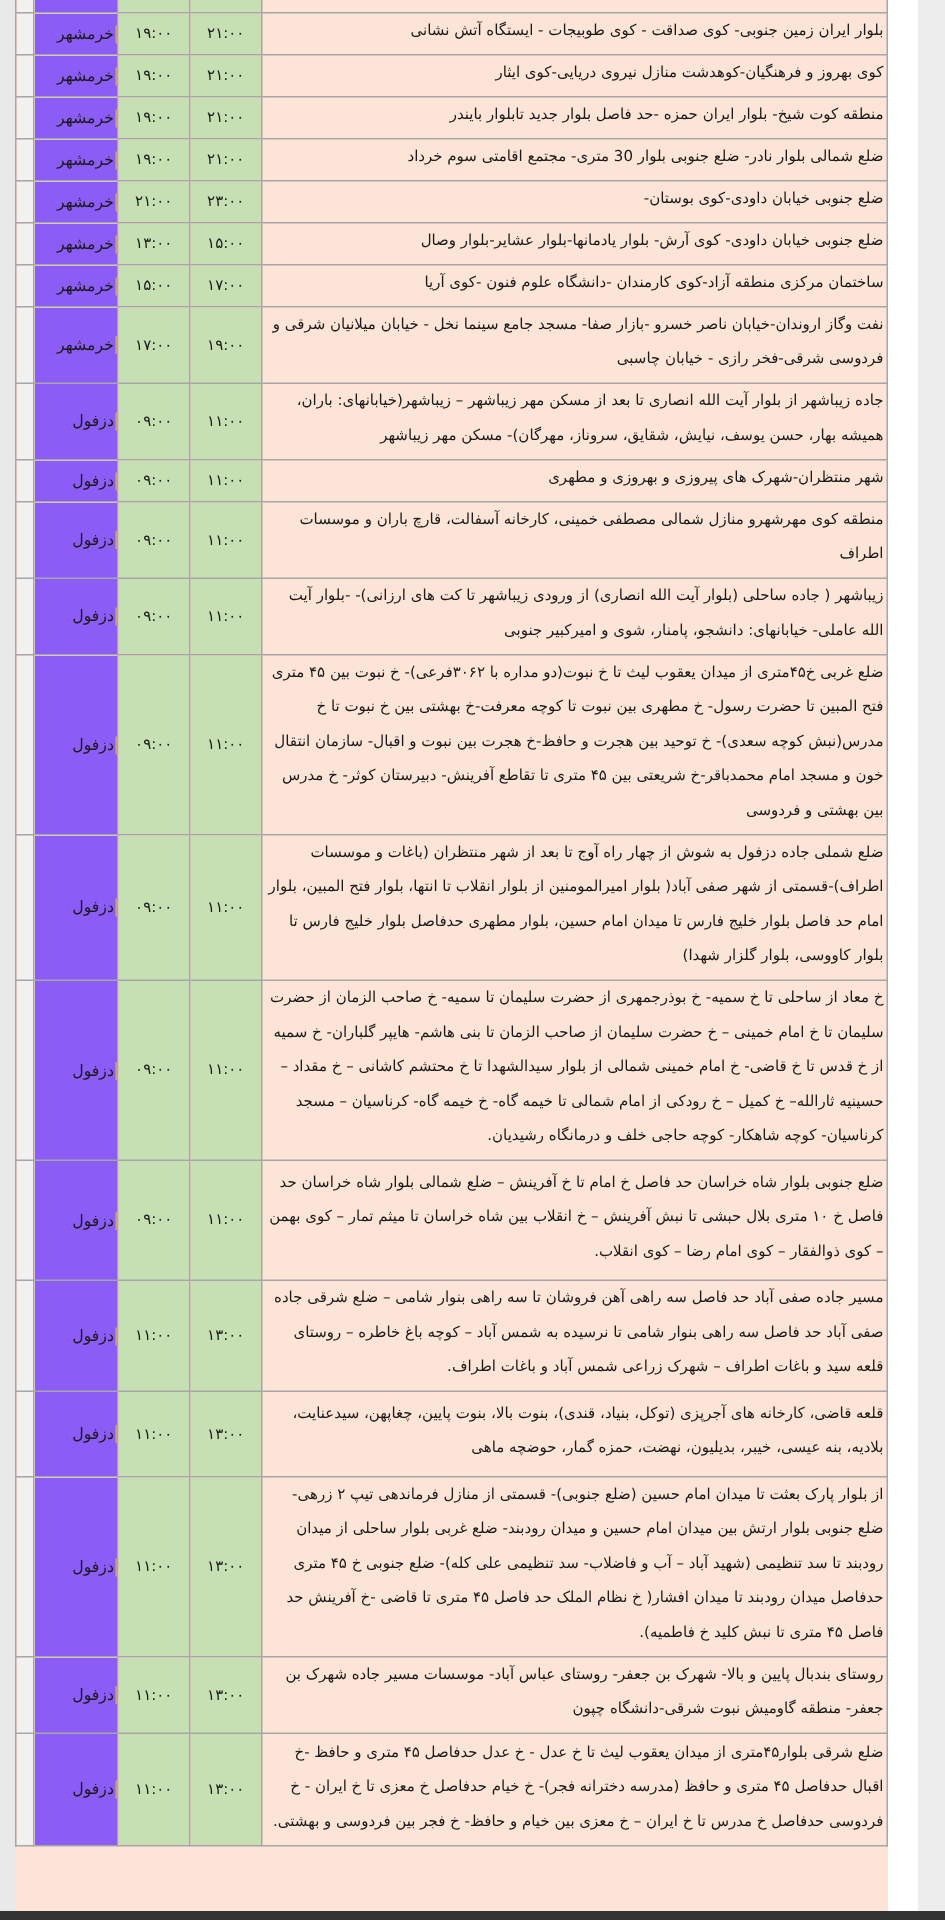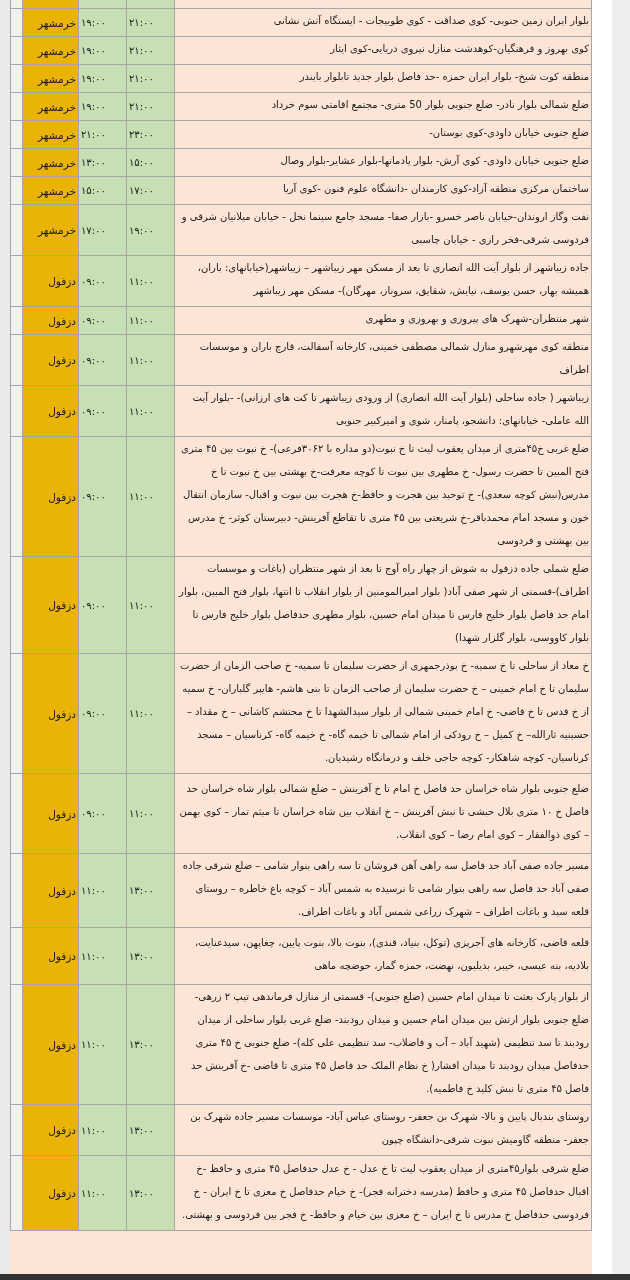--- a/index.html
+++ b/index.html
@@ -19,23 +19,23 @@
     position:absolute; left:10px; top:-20px;
     border-collapse:collapse; table-layout:fixed; width:582px;
     direction:ltr;
   }
   td {
     border:1px solid #a6a6a6;
     font-size:10.5px; color:#1a1a1a; vertical-align:middle;
     padding:0 2px; overflow:hidden;
   }
   td.gutter { width:8px; background:#f1f1f1; padding:0; }
-  td.city { width:52px; background:#eab308; text-align:right; direction:rtl; padding:0 0 0 2px; }
+  td.city { width:52px; background:#8b5cf6; text-align:right; direction:rtl; padding:0 0 0 2px; }
   td.city span { display:block; border-right:1px solid #c9a38a; padding-right:1px; }
-  td.time { width:44px; background:#c6e0b4; text-align:left; font-size:10px; padding-right:2px; }
+  td.time { width:44px; background:#c6e0b4; text-align:center; font-size:10px; padding-right:2px; }
   td.desc {
     background:#fce4d6; direction:rtl; text-align:right;
     line-height:23px; padding:0 2px 4px 2px; font-size:10px;
   }
   .bottom-bar { position:absolute; left:0; top:1274px; width:630px; height:6px; background:#333; }
 </style>
 </head>
 <body>
 
 <div class="sheet"></div>
@@ -87,21 +87,21 @@
         <td class="time">۲۱:۰۰</td>
         <td class="desc">منطقه کوت شیخ- بلوار ایران حمزه -حد فاصل بلوار جدید تابلوار بایندر</td>
       </tr>
       <tr style="height: 27px;">
         <td class="gutter"></td>
         <td class="city">
           <span>خرمشهر</span>
         </td>
         <td class="time">۱۹:۰۰</td>
         <td class="time">۲۱:۰۰</td>
-        <td class="desc">ضلع شمالی بلوار نادر- ضلع جنوبی بلوار 50 متری- مجتمع اقامتی سوم خرداد</td>
+        <td class="desc">ضلع شمالی بلوار نادر- ضلع جنوبی بلوار 30 متری- مجتمع اقامتی سوم خرداد</td>
       </tr>
       <tr style="height: 28px;">
         <td class="gutter"></td>
         <td class="city">
           <span>خرمشهر</span>
         </td>
         <td class="time">۲۱:۰۰</td>
         <td class="time">۲۳:۰۰</td>
         <td class="desc">ضلع جنوبی خیابان داودی-کوی بوستان-</td>
       </tr>

